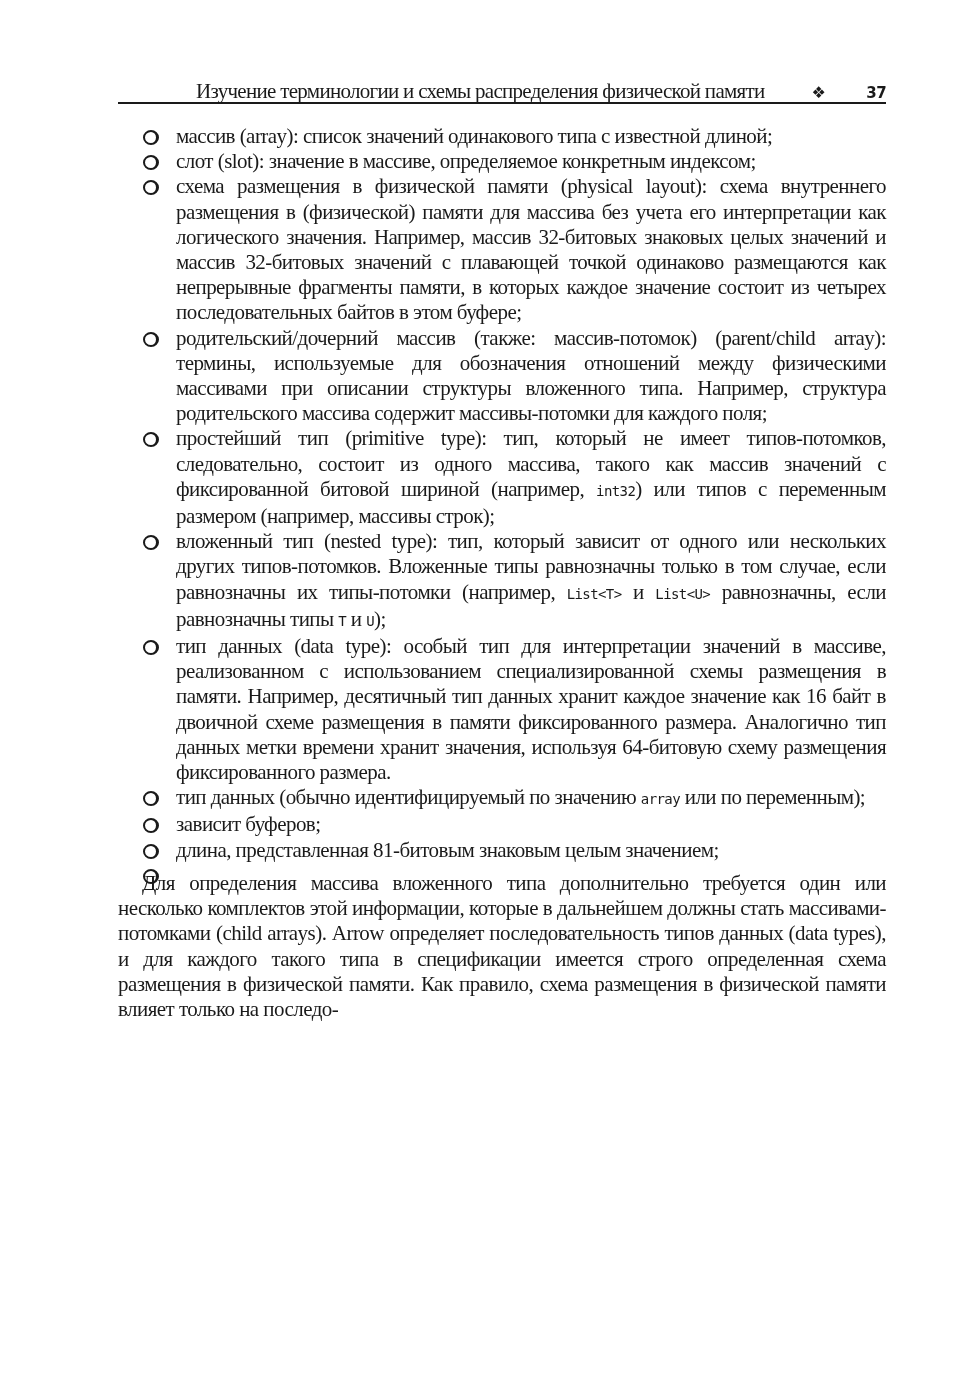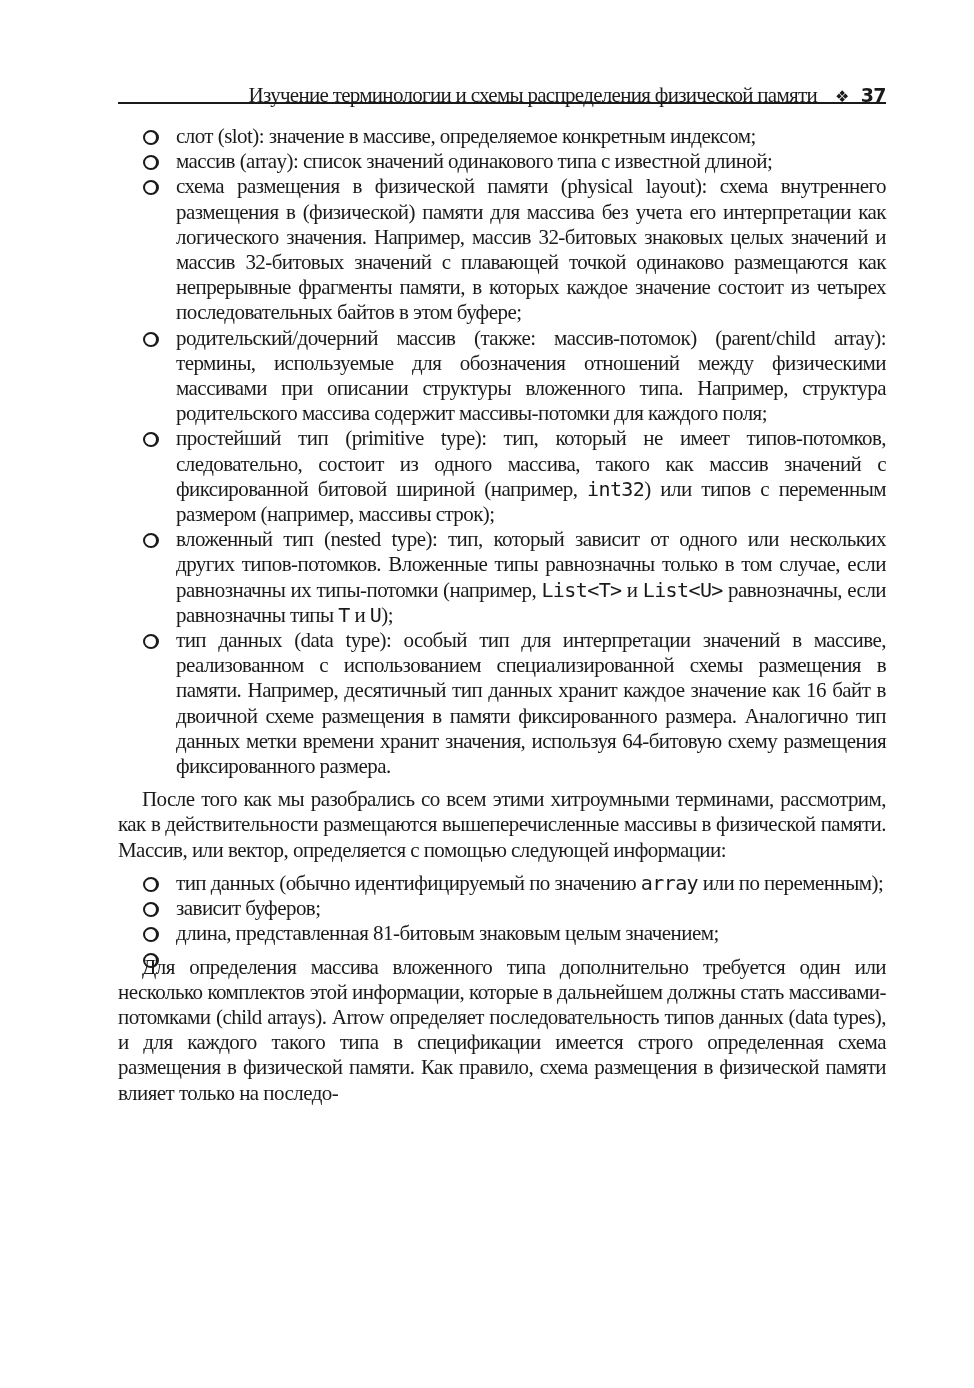--- a/index.html
+++ b/index.html
@@ -24,34 +24,35 @@
     .running-head {
       display: flex;
       justify-content: flex-end;
       align-items: baseline;
       height: 30px;
       border-bottom: 2px solid #1a1a1a;
       font-family: "Liberation Sans", "DejaVu Sans", sans-serif;
       font-size: 19px;
       letter-spacing: -0.6px;
       transform-origin: right;
+      gap: 29px;
     }
     .running-head .title {
       font-family: "Liberation Serif", serif;
       font-size: 21px;
       letter-spacing: -0.7px;
     }
     .running-head .ornament {
       margin: 0 12px 0 18px;
       font-size: 16px;
     }
     .running-head .pagenum {
       font-family: "DejaVu Sans", sans-serif;
       font-weight: bold;
-      font-size: 19px;
+      font-size: 15px;
       margin-top: 12px;
     }
     .content {
       margin-top: 20px;
       font-size: 21px;
       line-height: 25.2px;
       letter-spacing: -0.55px;
       text-align: justify;
     }
     ul.bullets {
@@ -74,46 +75,46 @@
       border-radius: 50%;
       border-right-width: 3.6px;
       box-sizing: content-box;
     }
     p.para {
       margin: 8px 0 8px 0;
       text-indent: 24px;
     }
     code {
       font-family: "DejaVu Sans Mono", "Liberation Mono", monospace;
-      font-size: 20px;
+      font-size: 14px;
       letter-spacing: -0.6px;
     }
     .list2 { margin-top: 6px; }
   </style>
 </head>
 <body>
 
 <div class="page">
 
   <div class="running-head">
     <span class="title">Изучение терминологии и схемы распределения физической памяти</span>
     <span class="ornament">❖</span>
     <span class="pagenum">37</span>
   </div>
 
   <div class="content">
 
     <ul class="bullets">
       <li>
         <span class="bullet"></span>
-        <span>слот (slot): значение в массиве, определяемое конкретным индексом;</span>
+        <span>массив (array): список значений одинакового типа с известной длиной;</span>
       </li>
       <li>
         <span class="bullet"></span>
-        <span>массив (array): список значений одинакового типа с известной длиной;</span>
+        <span>слот (slot): значение в массиве, определяемое конкретным индексом;</span>
       </li>
       <li>
         <span class="bullet"></span>
         <span>схема размещения в физической памяти (physical layout): схема внутреннего размещения в (физической) памяти для массива без учета его интерпретации как логического значения. Например, массив 32-битовых знаковых целых значений и массив 32-битовых значений с плавающей точкой одинаково размещаются как непрерывные фрагменты памяти, в которых каждое значение состоит из четырех последовательных байтов в этом буфере;</span>
       </li>
       <li>
         <span class="bullet"></span>
         <span>родительский/дочерний массив (также: массив-потомок) (parent/child array): термины, используемые для обозначения отношений между физическими массивами при описании структуры вложенного типа. Например, структура родительского массива содержит массивы-потомки для каждого поля;</span>
       </li>
       <li>
@@ -123,21 +124,20 @@
       <li>
         <span class="bullet"></span>
         <span>вложенный тип (nested type): тип, который зависит от одного или нескольких других типов-потомков. Вложенные типы равнозначны только в том случае, если равнозначны их типы-потомки (например, </span><code>List&lt;T&gt;</code><span> и </span><code>List&lt;U&gt;</code><span> равнозначны, если равнозначны типы </span><code>T</code><span> и </span><code>U</code><span>);</span>
       </li>
       <li>
         <span class="bullet"></span>
         <span>тип данных (data type): особый тип для интерпретации значений в массиве, реализованном с использованием специализированной схемы размещения в памяти. Например, десятичный тип данных хранит каждое значение как 16 байт в двоичной схеме размещения в памяти фиксированного размера. Аналогично тип данных метки времени хранит значения, используя 64-битовую схему размещения фиксированного размера.</span>
       </li>
     </ul>
 
-    <p class="para">После того как мы разобрались со всем этими хитроумными терминами, рассмотрим, как в действительности размещаются вышеперечисленные массивы в физической памяти. Массив, или вектор, определяется с помощью следующей информации:</p>
 
     <ul class="bullets list2">
       <li>
         <span class="bullet"></span>
         <span>тип данных (обычно идентифицируемый по значению </span><code>array</code><span> или по переменным);</span>
       </li>
       <li>
         <span class="bullet"></span>
         <span>зависит буферов;</span>
       </li>

